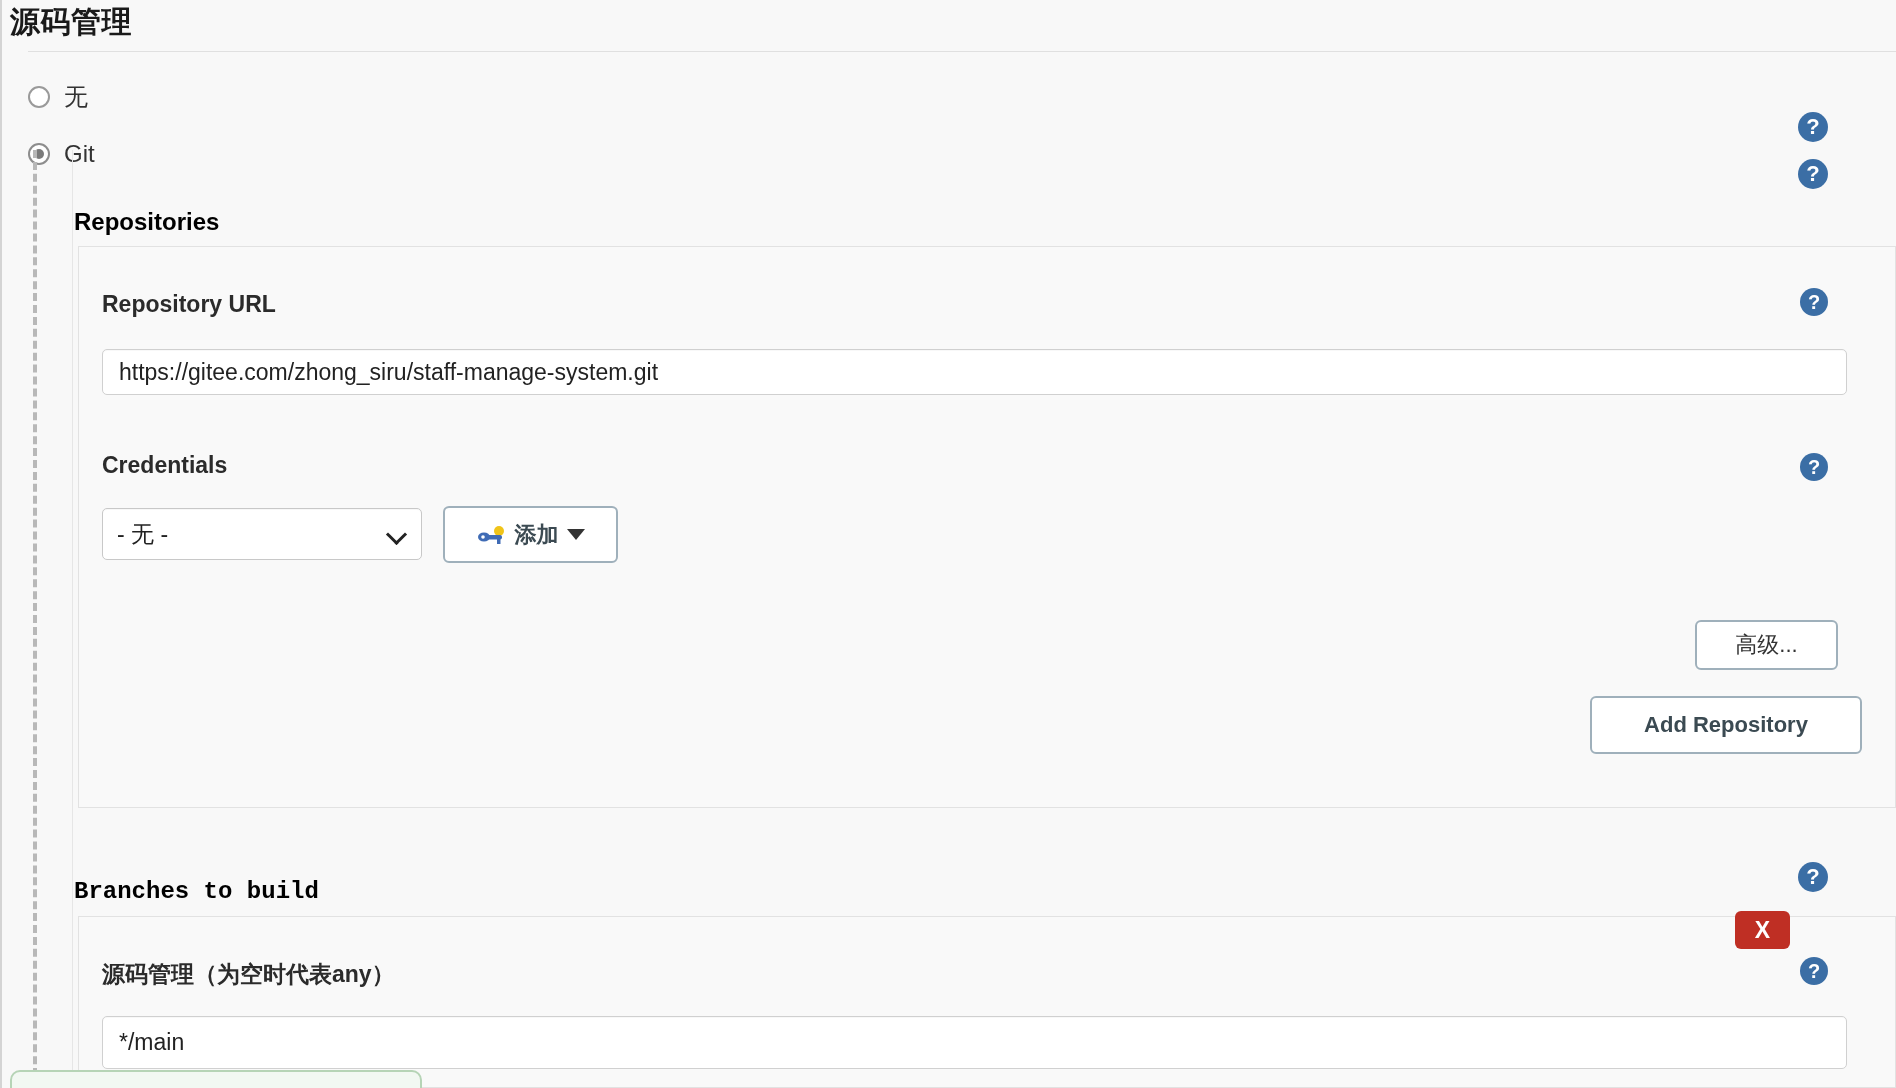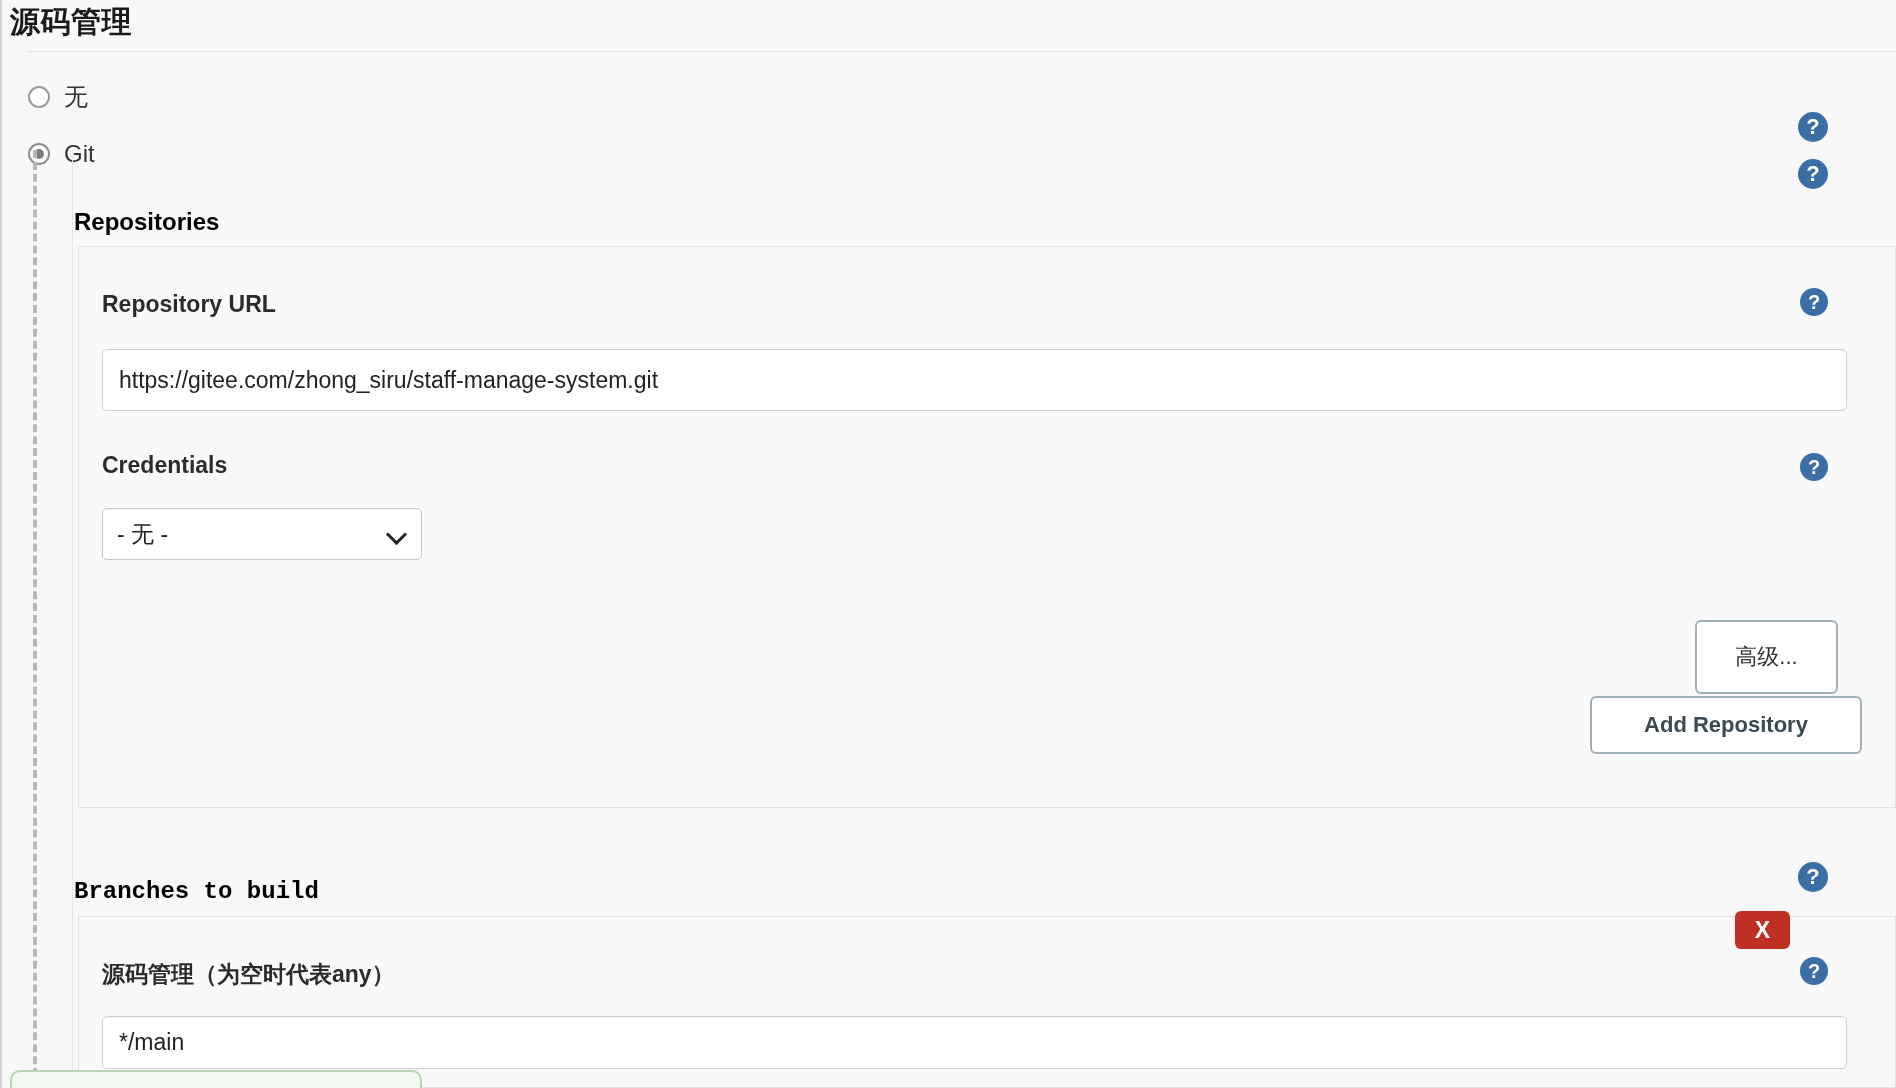--- a/index.html
+++ b/index.html
@@ -246,31 +246,44 @@
   </div>
 
   <div class="dashed-guide"></div>
   <div class="vline-left"></div>
 
   <div class="sub-label" style="left:72px; top:196px;">Repositories</div>
 
   <div class="panel" style="left:76px; top:246px; width:1818px; height:562px;"></div>
 
   <div class="field-label" style="left:100px; top:291px;">Repository URL</div>
-  <div class="text-input" style="left:100px; top:349px; width:1745px; height:62px;">https://gitee.com/zhong_siru/staff-manage-system.git</div>
+  <div class="text-input" style="left:100px; top:349px; width:1745px; height:46px;">https://gitee.com/zhong_siru/staff-manage-system.git</div>
 
   <div class="field-label" style="left:100px; top:443px;margin-top:9px;">Credentials</div>
 
   <div class="select-box" style="left:100px; top:508px; width:320px; height:52px;">
     <span class="sel-value">- 无 -</span>
     <span class="chev"></span>
   </div>
 
-
-  <div class="btn plain" style="left:1693px; top:620px; width:143px; height:74px;">
+  <div class="btn" style="left:441px; top:506px; width:175px; height:57px;">
+    <span class="key-icon">
+      <svg width="30" height="22" viewBox="0 0 30 22">
+        <circle cx="22" cy="7" r="5" fill="#f0c419"></circle>
+        <ellipse cx="7" cy="13" rx="6" ry="4.5" fill="#3f6bb5"></ellipse>
+        <rect x="9" y="11" width="16" height="4.5" rx="2" fill="#3f6bb5"></rect>
+        <rect x="20" y="15" width="3.5" height="5" fill="#3f6bb5"></rect>
+        <circle cx="6" cy="13" r="1.8" fill="#ffffff"></circle>
+      </svg>
+    </span>
+    <span>添加</span>
+    <span class="caret-down"></span>
+  </div>
+
+  <div class="btn plain" style="left:1693px; top:620px; width:143px; height:50px;">
     <span>高级...</span>
   </div>
 
   <div class="btn" style="left:1588px; top:696px; width:272px; height:58px;">
     <span>Add Repository</span>
   </div>
 
   <div class="sub-label" style="left:72px; top:866px;font-family:Liberation Mono, monospace;">Branches to build</div>
 
   <div class="panel" style="left:76px; top:916px; width:1818px; height:172px;"></div>

